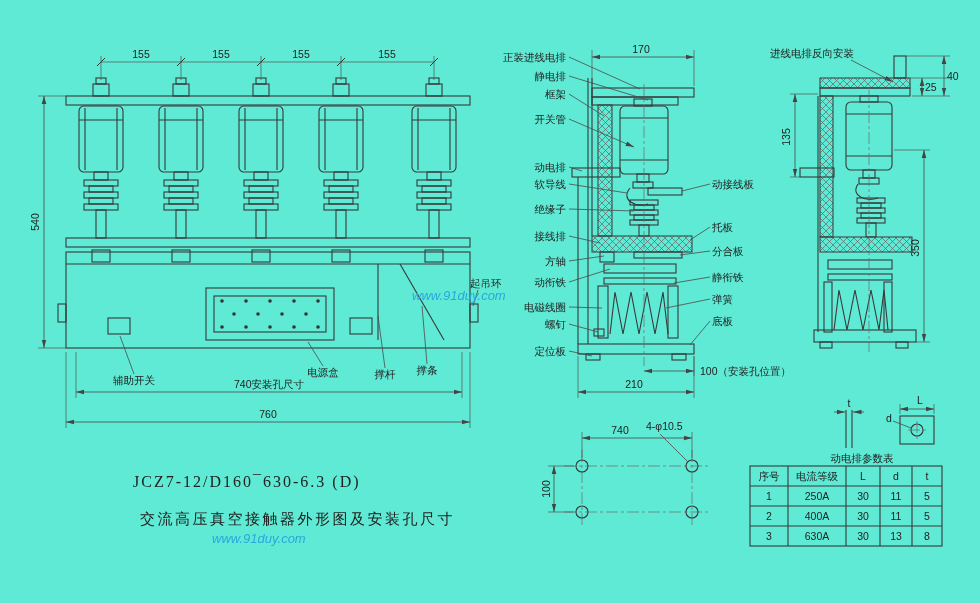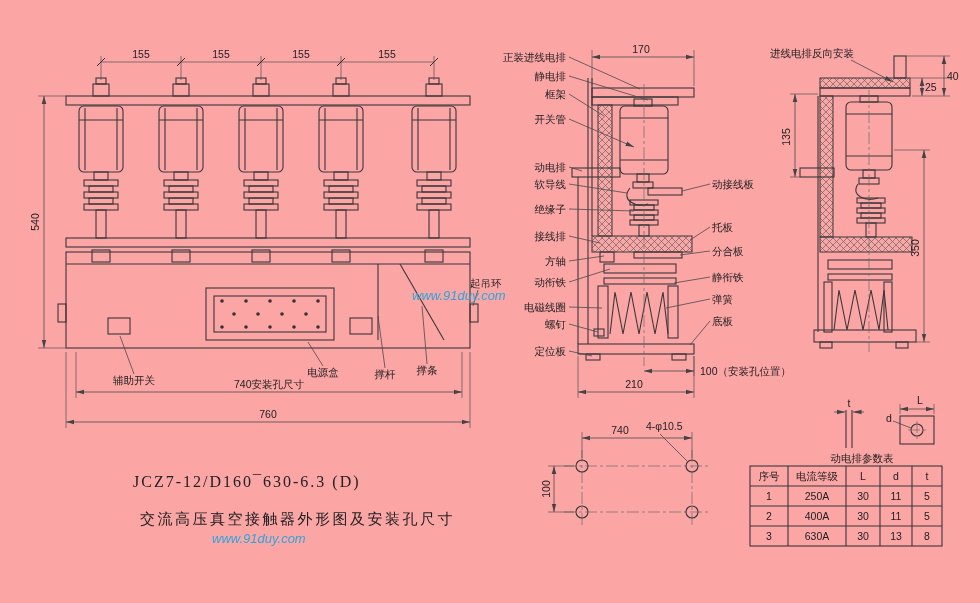--- a/index.html
+++ b/index.html
@@ -1,16 +1,16 @@
 <!DOCTYPE html>
 <html><head>
 <meta charset="utf-8">
 <style>
   html,body{margin:0;padding:0;background:#e8e8e8;}
-  .page{width:980px;height:603px;background:#fca5a5;position:relative;overflow:hidden;}
+  .page{width:980px;height:603px;background:#5eead4;position:relative;overflow:hidden;}
   svg{display:block;}
   svg text{font-family:"Liberation Sans",sans-serif;font-size:10.5px;fill:#222;}
   .mid{text-anchor:middle;}
   .end{text-anchor:end;}
   .ln{stroke:#38383a;stroke-width:1.1;fill:none;}
   .fh{fill:url(#xh);stroke:#38383a;stroke-width:1;}
   .ext{stroke:#555;stroke-width:0.7;fill:none;}
   .dim{stroke:#4a4a4a;stroke-width:0.8;fill:none;marker-start:url(#aS);marker-end:url(#aE);}
   .ldr{stroke:#4a4a4a;stroke-width:0.8;fill:none;}
   .ldrA{stroke:#4a4a4a;stroke-width:0.8;fill:none;marker-end:url(#aE);}

